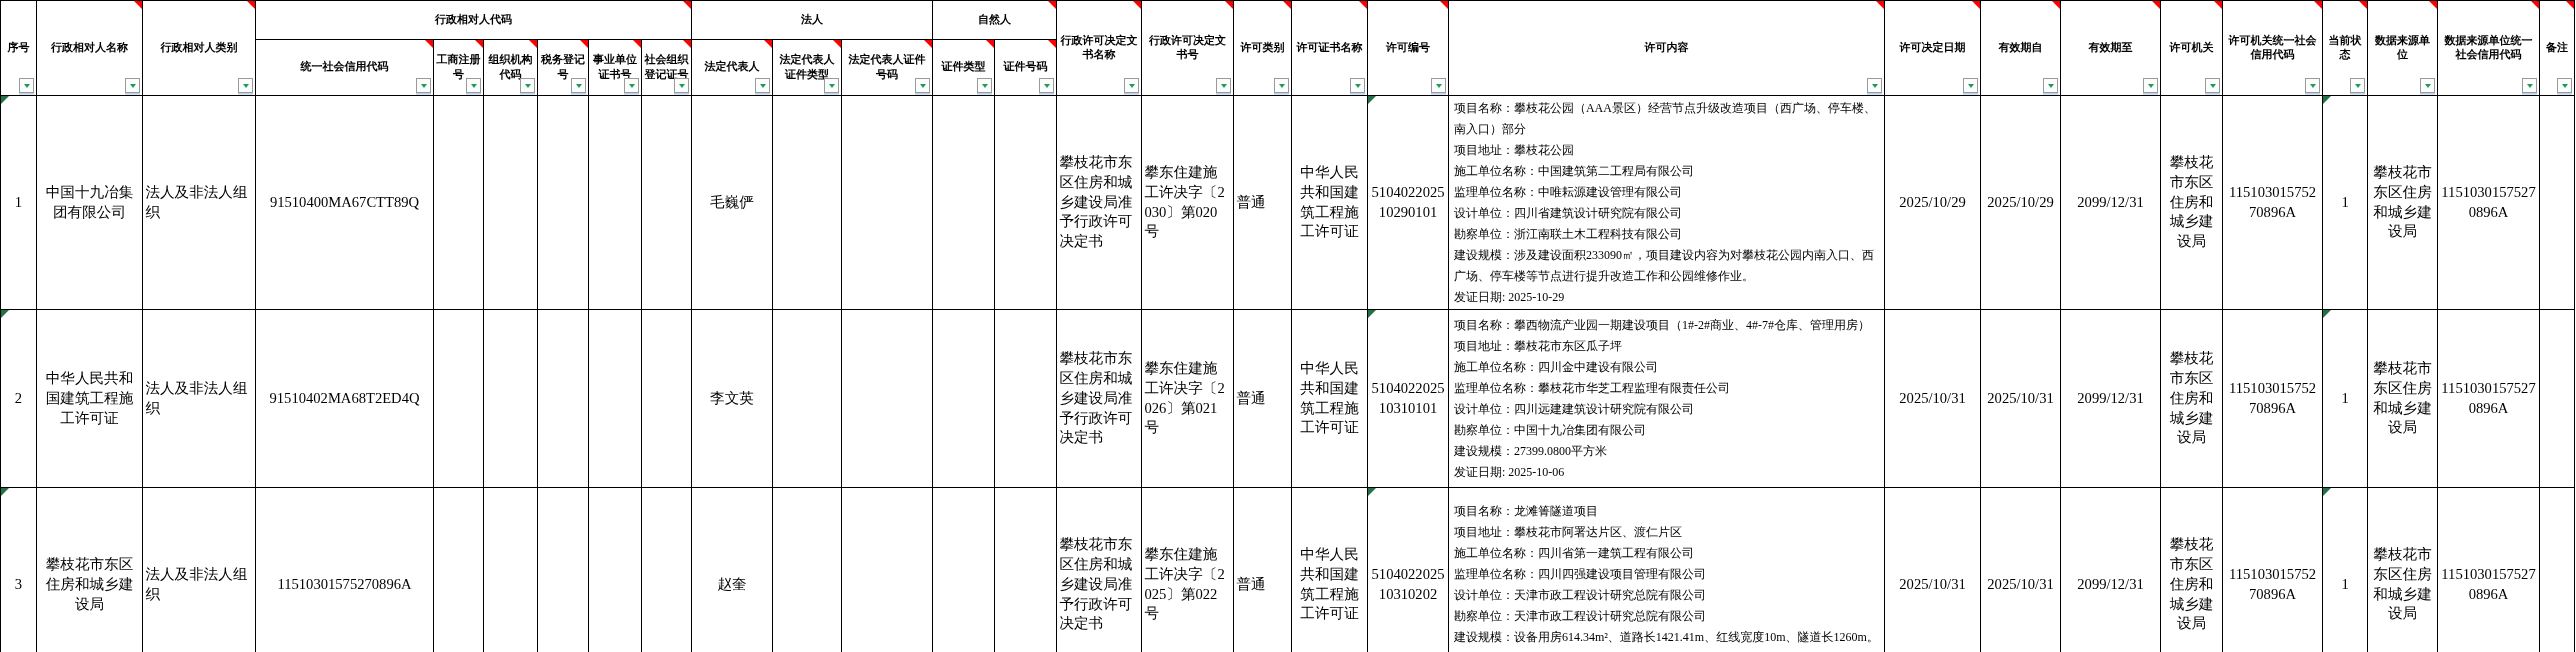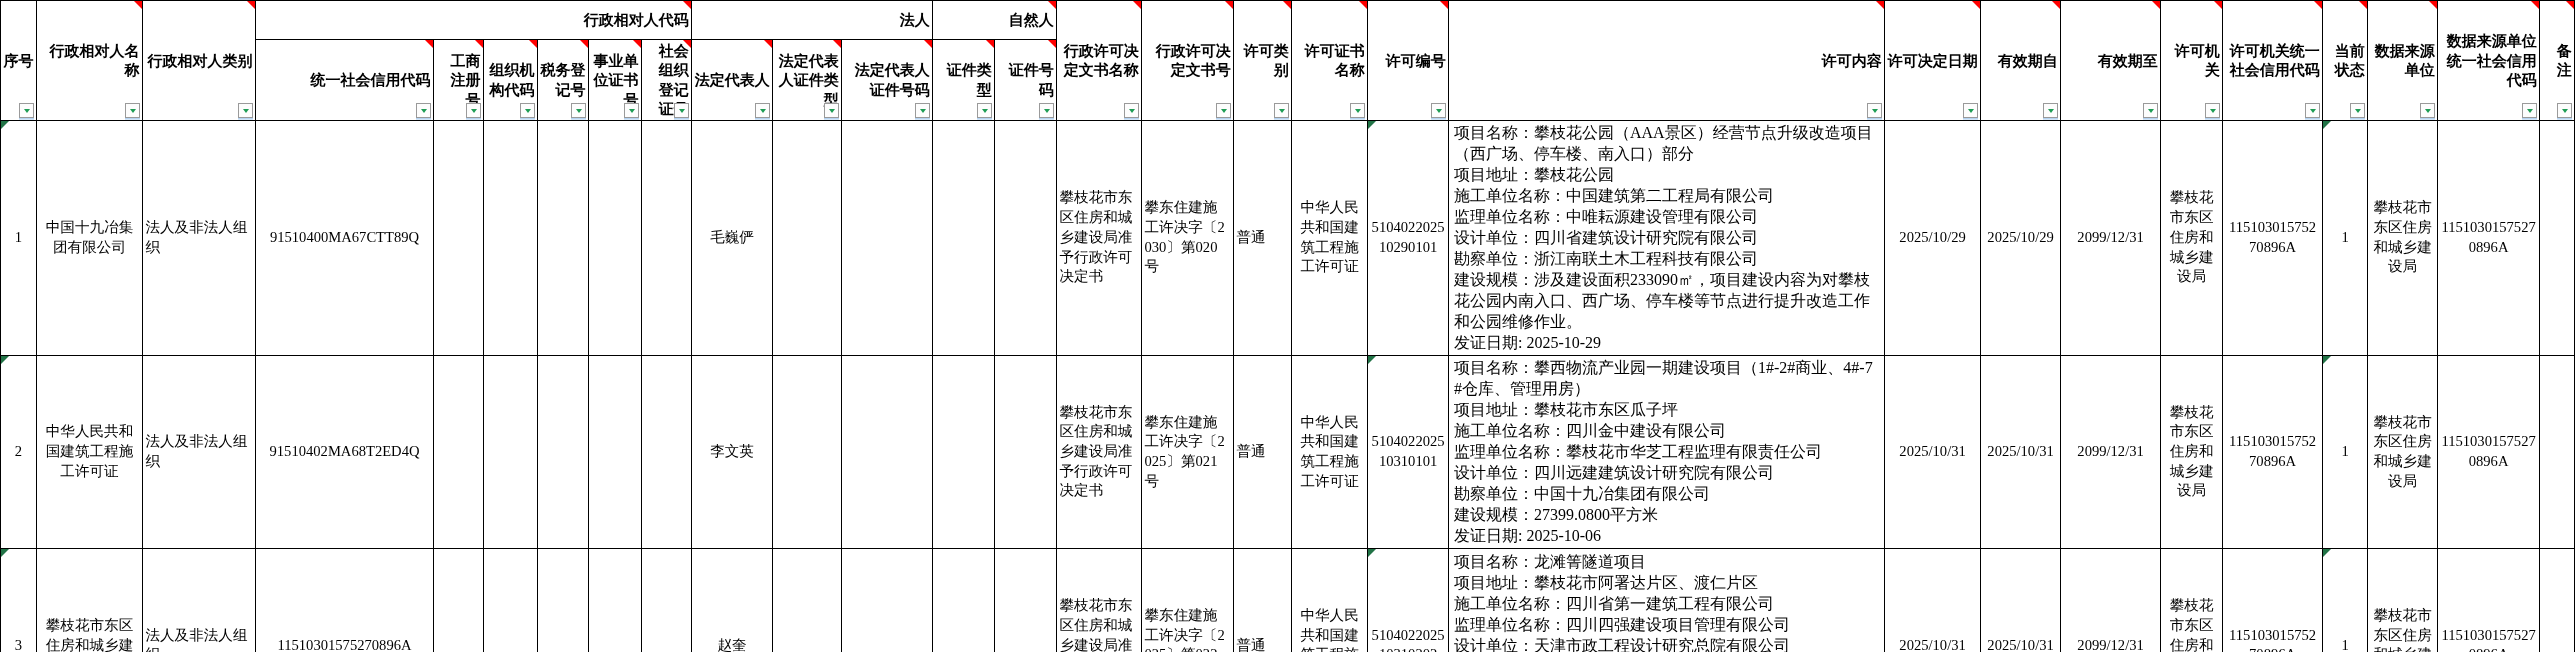--- a/index.html
+++ b/index.html
@@ -4,34 +4,34 @@
 <style>
   html,body{margin:0;padding:0;}
   body{
     width:2576px;height:653px;overflow:hidden;background:#fff;
     font-family:"Liberation Serif","DejaVu Serif",serif;
   }
   .sheet{width:2576px;height:653px;overflow:hidden;background:#fff;}
   table{border-collapse:collapse;table-layout:fixed;width:2574px;}
   th,td{border:0.8px solid #000;position:relative;overflow:hidden;padding:0.8px 2.4px;box-sizing:border-box;}
   thead th{
-    font-family:Liberation Sans, sans-serif;
-    font-weight:bold;font-size:15px;line-height:1.3;
-    text-align:right;vertical-align:middle;word-break:break-all;background:#fff;
+    font-family:Liberation Mono, monospace;
+    font-weight:bold;font-size:11px;line-height:1.3;
+    text-align:center;vertical-align:middle;word-break:break-all;background:#fff;
   }
   thead tr.hr1{height:39px;}
   thead tr.hr2{height:56px;}
   tbody td{font-size:14.6px;line-height:1.35;vertical-align:middle;word-break:break-all;background:#fff;}
   tbody tr:nth-child(1){height:213px;}
   tbody tr:nth-child(2){height:178px;}
   tbody tr:nth-child(3){height:194px;}
   tbody tr:first-child td{border-top:1.6px solid #000;}
   td.a-center{text-align:center;}
   td.a-left{text-align:left;}
-  td.content-cell{font-size:16px;line-height:21px;white-space:pre-wrap;text-align:left;padding:1.6px 4.9px;vertical-align:middle;}
+  td.content-cell{font-size:12px;line-height:21px;white-space:pre-wrap;text-align:left;padding:1.6px 4.9px;vertical-align:middle;}
   
   .corner-red{position:absolute;top:0;right:0;width:0;height:0;
     border-top:8px solid var(--comment-red,#f00);border-left:8px solid transparent;}
   
   .corner-green{position:absolute;top:0;left:0;width:0;height:0;
     border-top:8px solid var(--error-green,#217346);border-right:8px solid transparent;}
   
   .filter-btn{position:absolute;right:1.6px;bottom:1.6px;width:13.8px;height:13px;
     background:#fdfdfd;border:0.8px solid #9a9a9a;display:flex;align-items:center;justify-content:center;
     box-shadow:0 1.6px 0 rgba(170,205,240,.85);cursor:pointer;}
@@ -218,21 +218,21 @@
           <td class="a-center"></td>
           <td class="a-center"></td>
           <td class="a-center"></td>
           <td class="a-center"></td>
           <td class="a-center">李文英</td>
           <td class="a-center"></td>
           <td class="a-center"></td>
           <td class="a-center"></td>
           <td class="a-center"></td>
           <td class="a-left">攀枝花市东区住房和城乡建设局准予行政许可决定书</td>
-          <td class="a-left">攀东住建施工许决字〔2025〕第021号</td>
+          <td class="a-left">攀东住建施工许决字〔2026〕第021号</td>
           <td class="a-left">普通</td>
           <td class="a-center">中华人民共和国建筑工程施工许可证</td>
           <td class="a-center">510402202510310101<span class="corner-green"></span></td>
           <td class="content-cell a-left">项目名称：攀西物流产业园一期建设项目（1#-2#商业、4#-7#仓库、管理用房）
 项目地址：攀枝花市东区瓜子坪
 施工单位名称：四川金中建设有限公司
 监理单位名称：攀枝花市华芝工程监理有限责任公司
 设计单位：四川远建建筑设计研究院有限公司
 勘察单位：中国十九冶集团有限公司
 建设规模：27399.0800平方米

